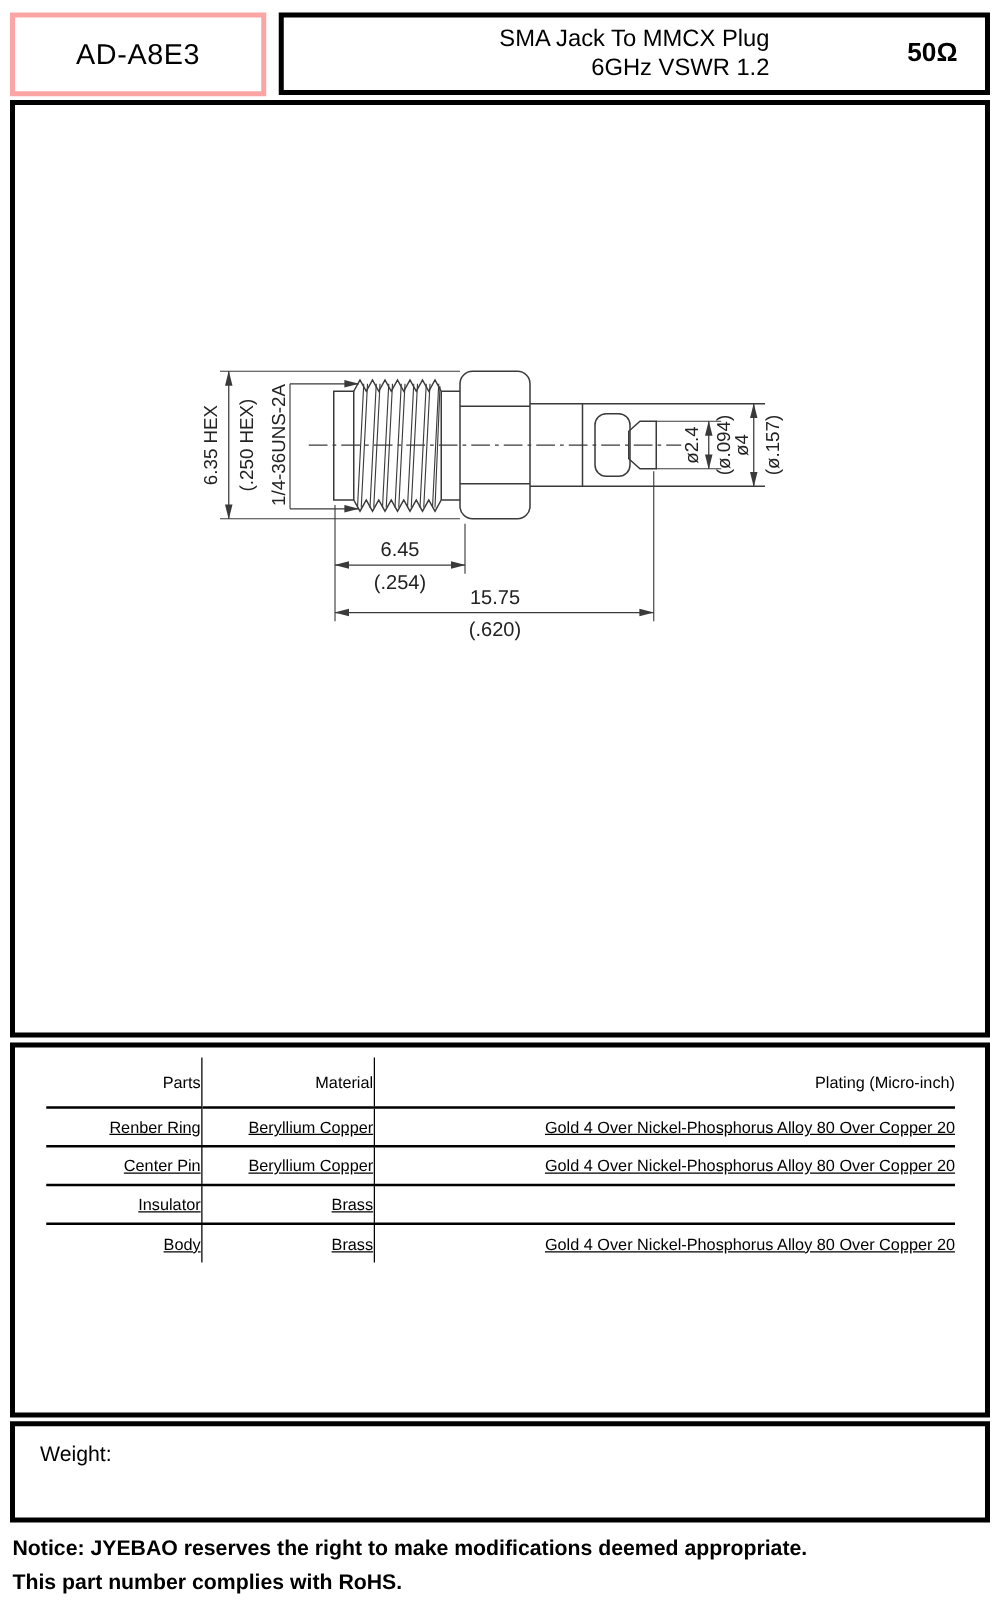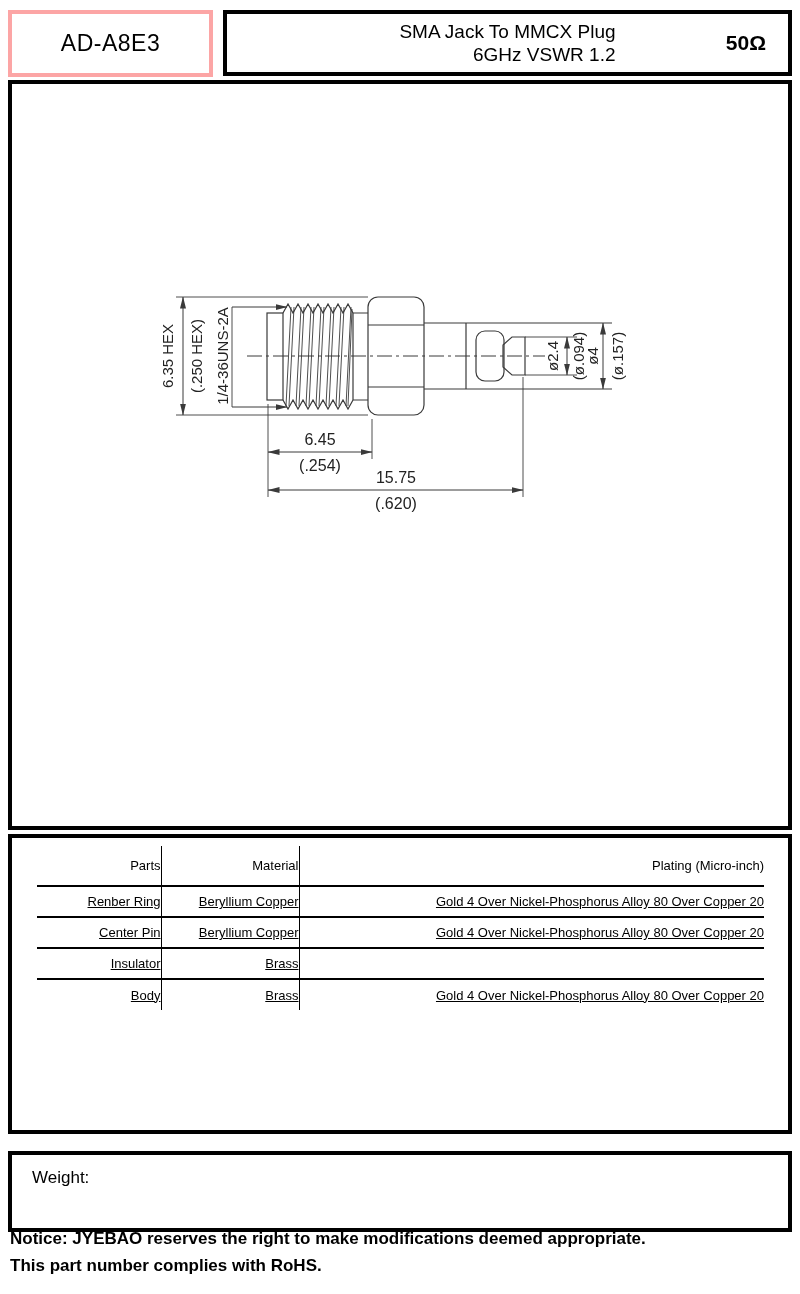--- a/index.html
+++ b/index.html
@@ -35,21 +35,21 @@
       border-right:1.5px solid #000;}
   table.parts th:last-child,table.parts td:last-child{border-right:none;margin-left:45px;}
   table.parts thead tr{height:40px;}
   table.parts thead th{border-bottom:2px solid #000;}
   table.parts tbody tr{height:31px;}
   table.parts tbody tr{border-bottom:2px solid #000;text-decoration:underline;}
   table.parts tbody tr:last-child{border-bottom:none;}
   .cw1{width:124px;} .cw2{width:138px;} .cw3{width:465px;}
 
   
-  .weight-box{position:absolute;left:8px;top:1137px;width:784px;height:81px;border:4px solid #000;margin-top:14px;}
+  .weight-box{position:absolute;left:8px;top:1137px;width:784px;height:81px;border:4px solid #000;}
   .weight-box span{position:absolute;left:20px;top:13px;font-size:17px;}
 
   
   .footer{position:absolute;left:10px;top:1225px;font-size:17px;font-weight:bold;line-height:27px;}
 </style>
 </head>
 <body>
 
 <div class="page">
 

